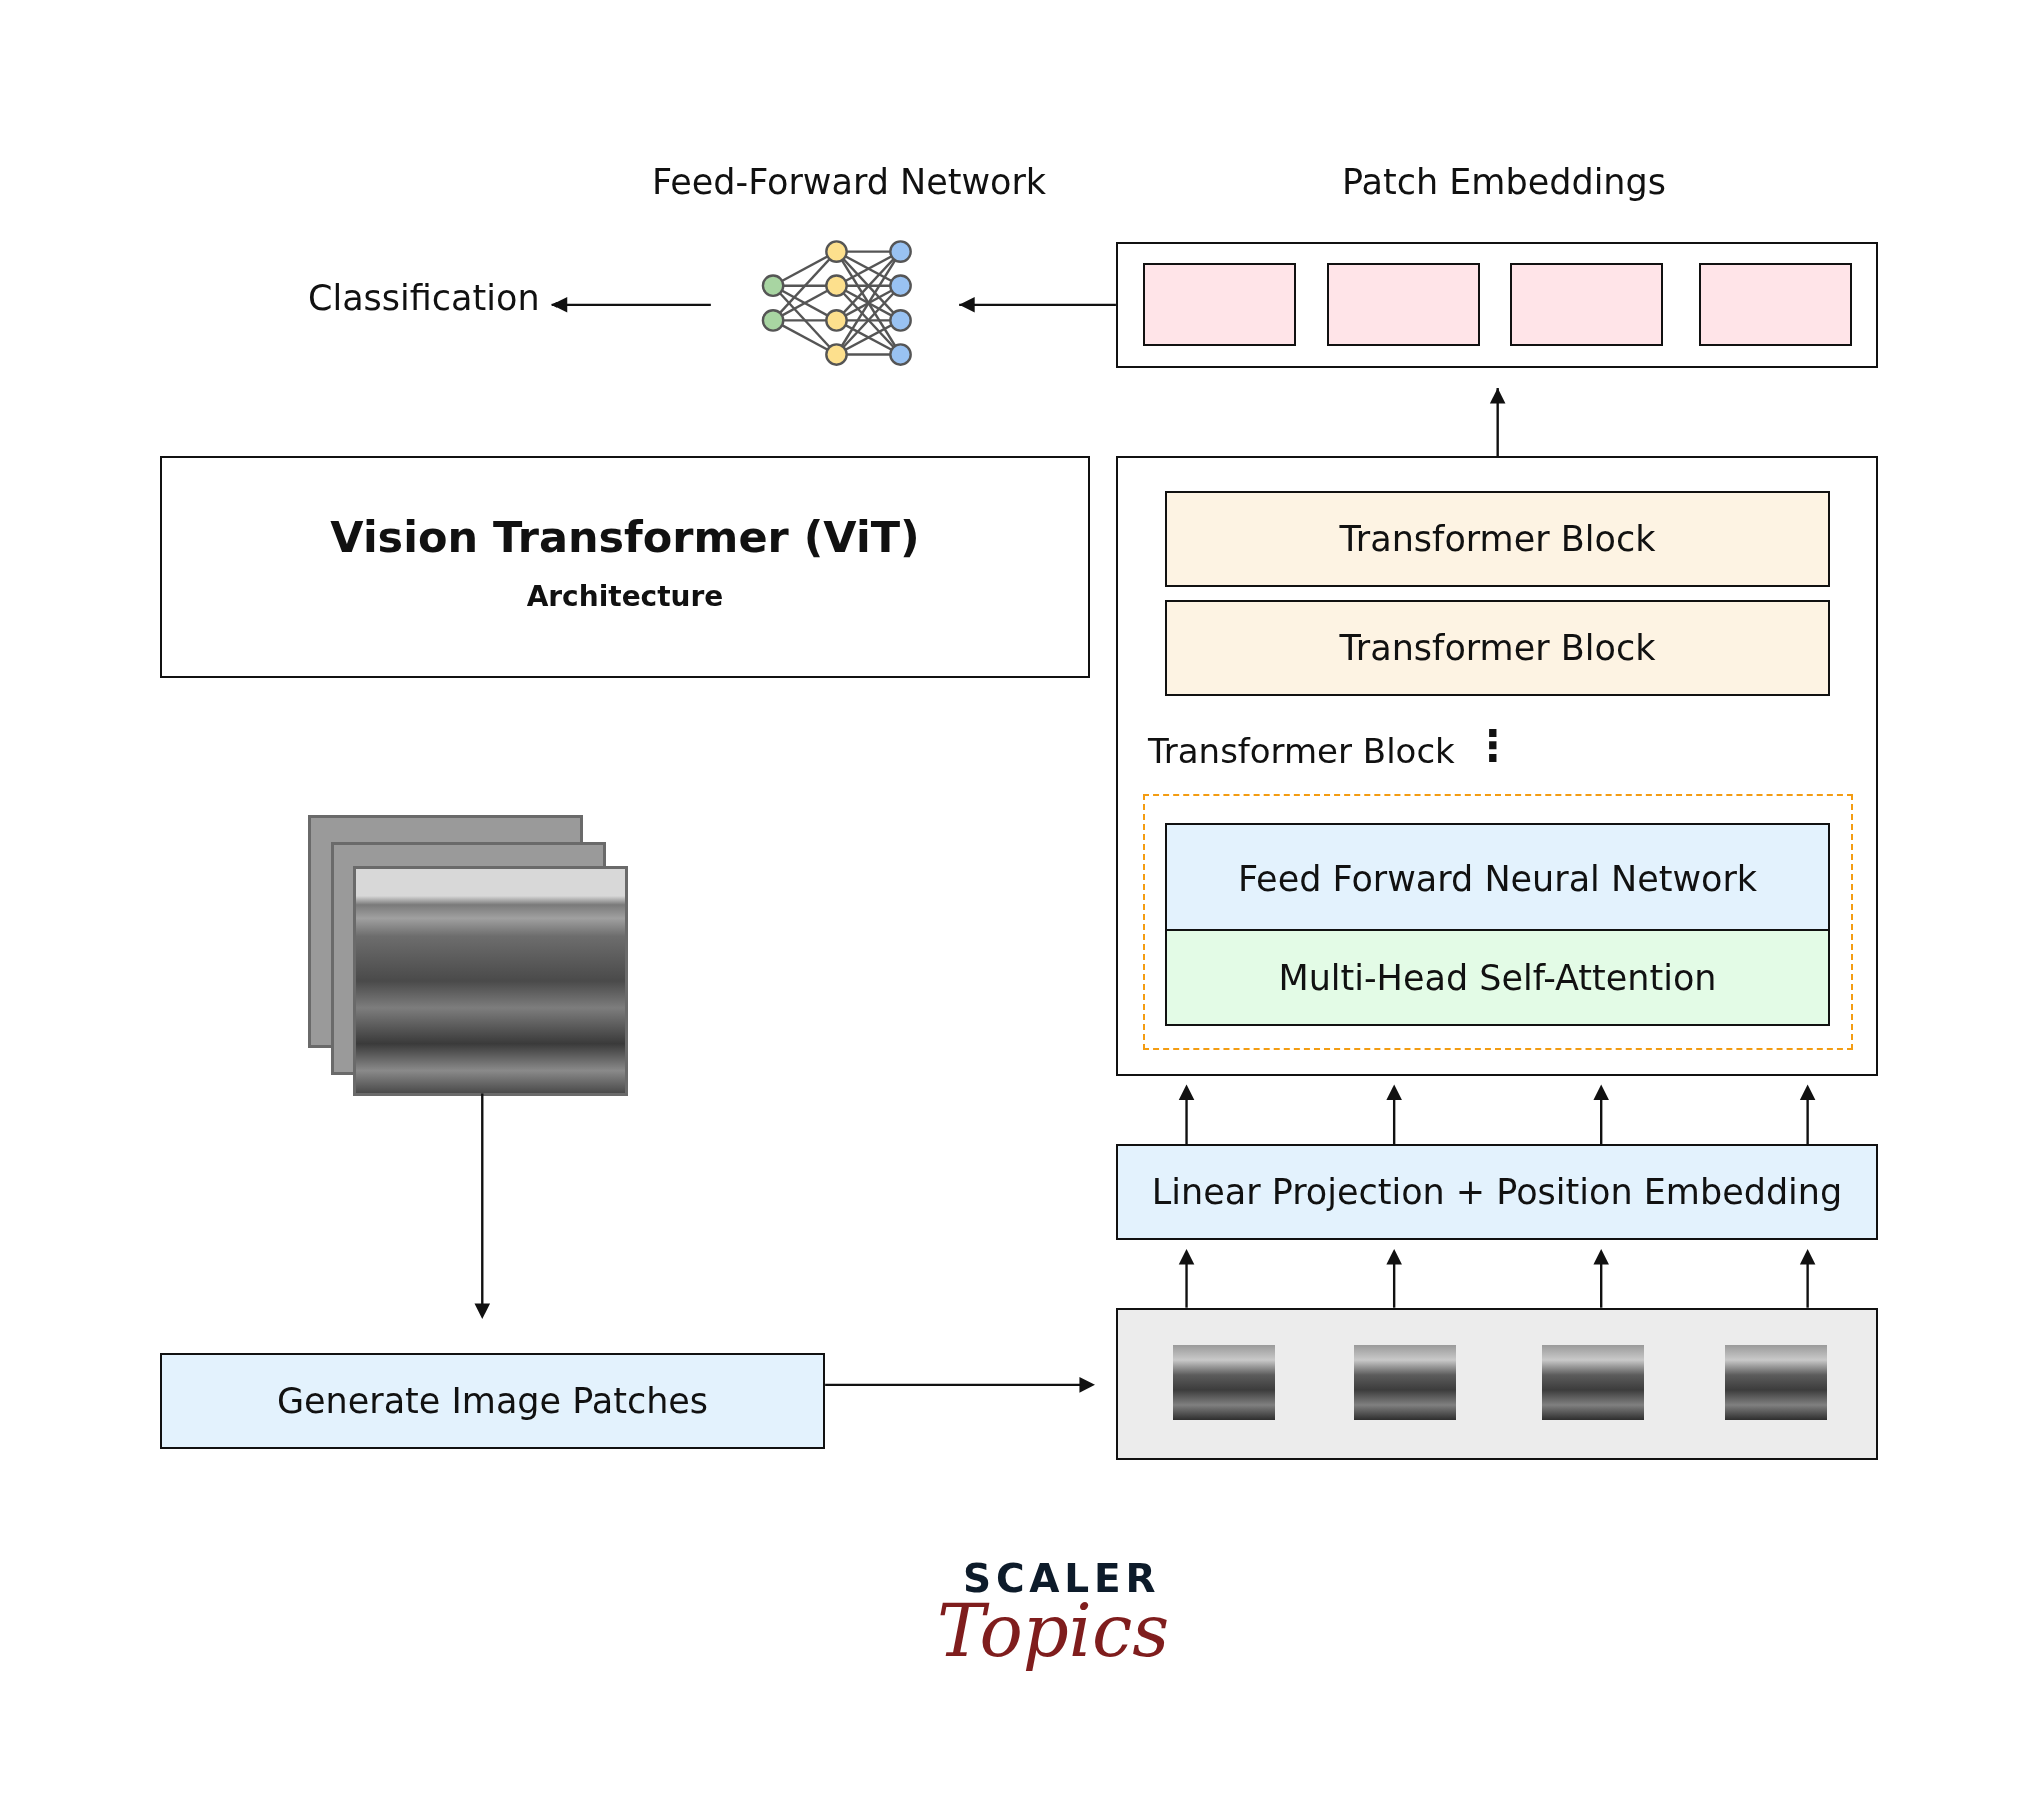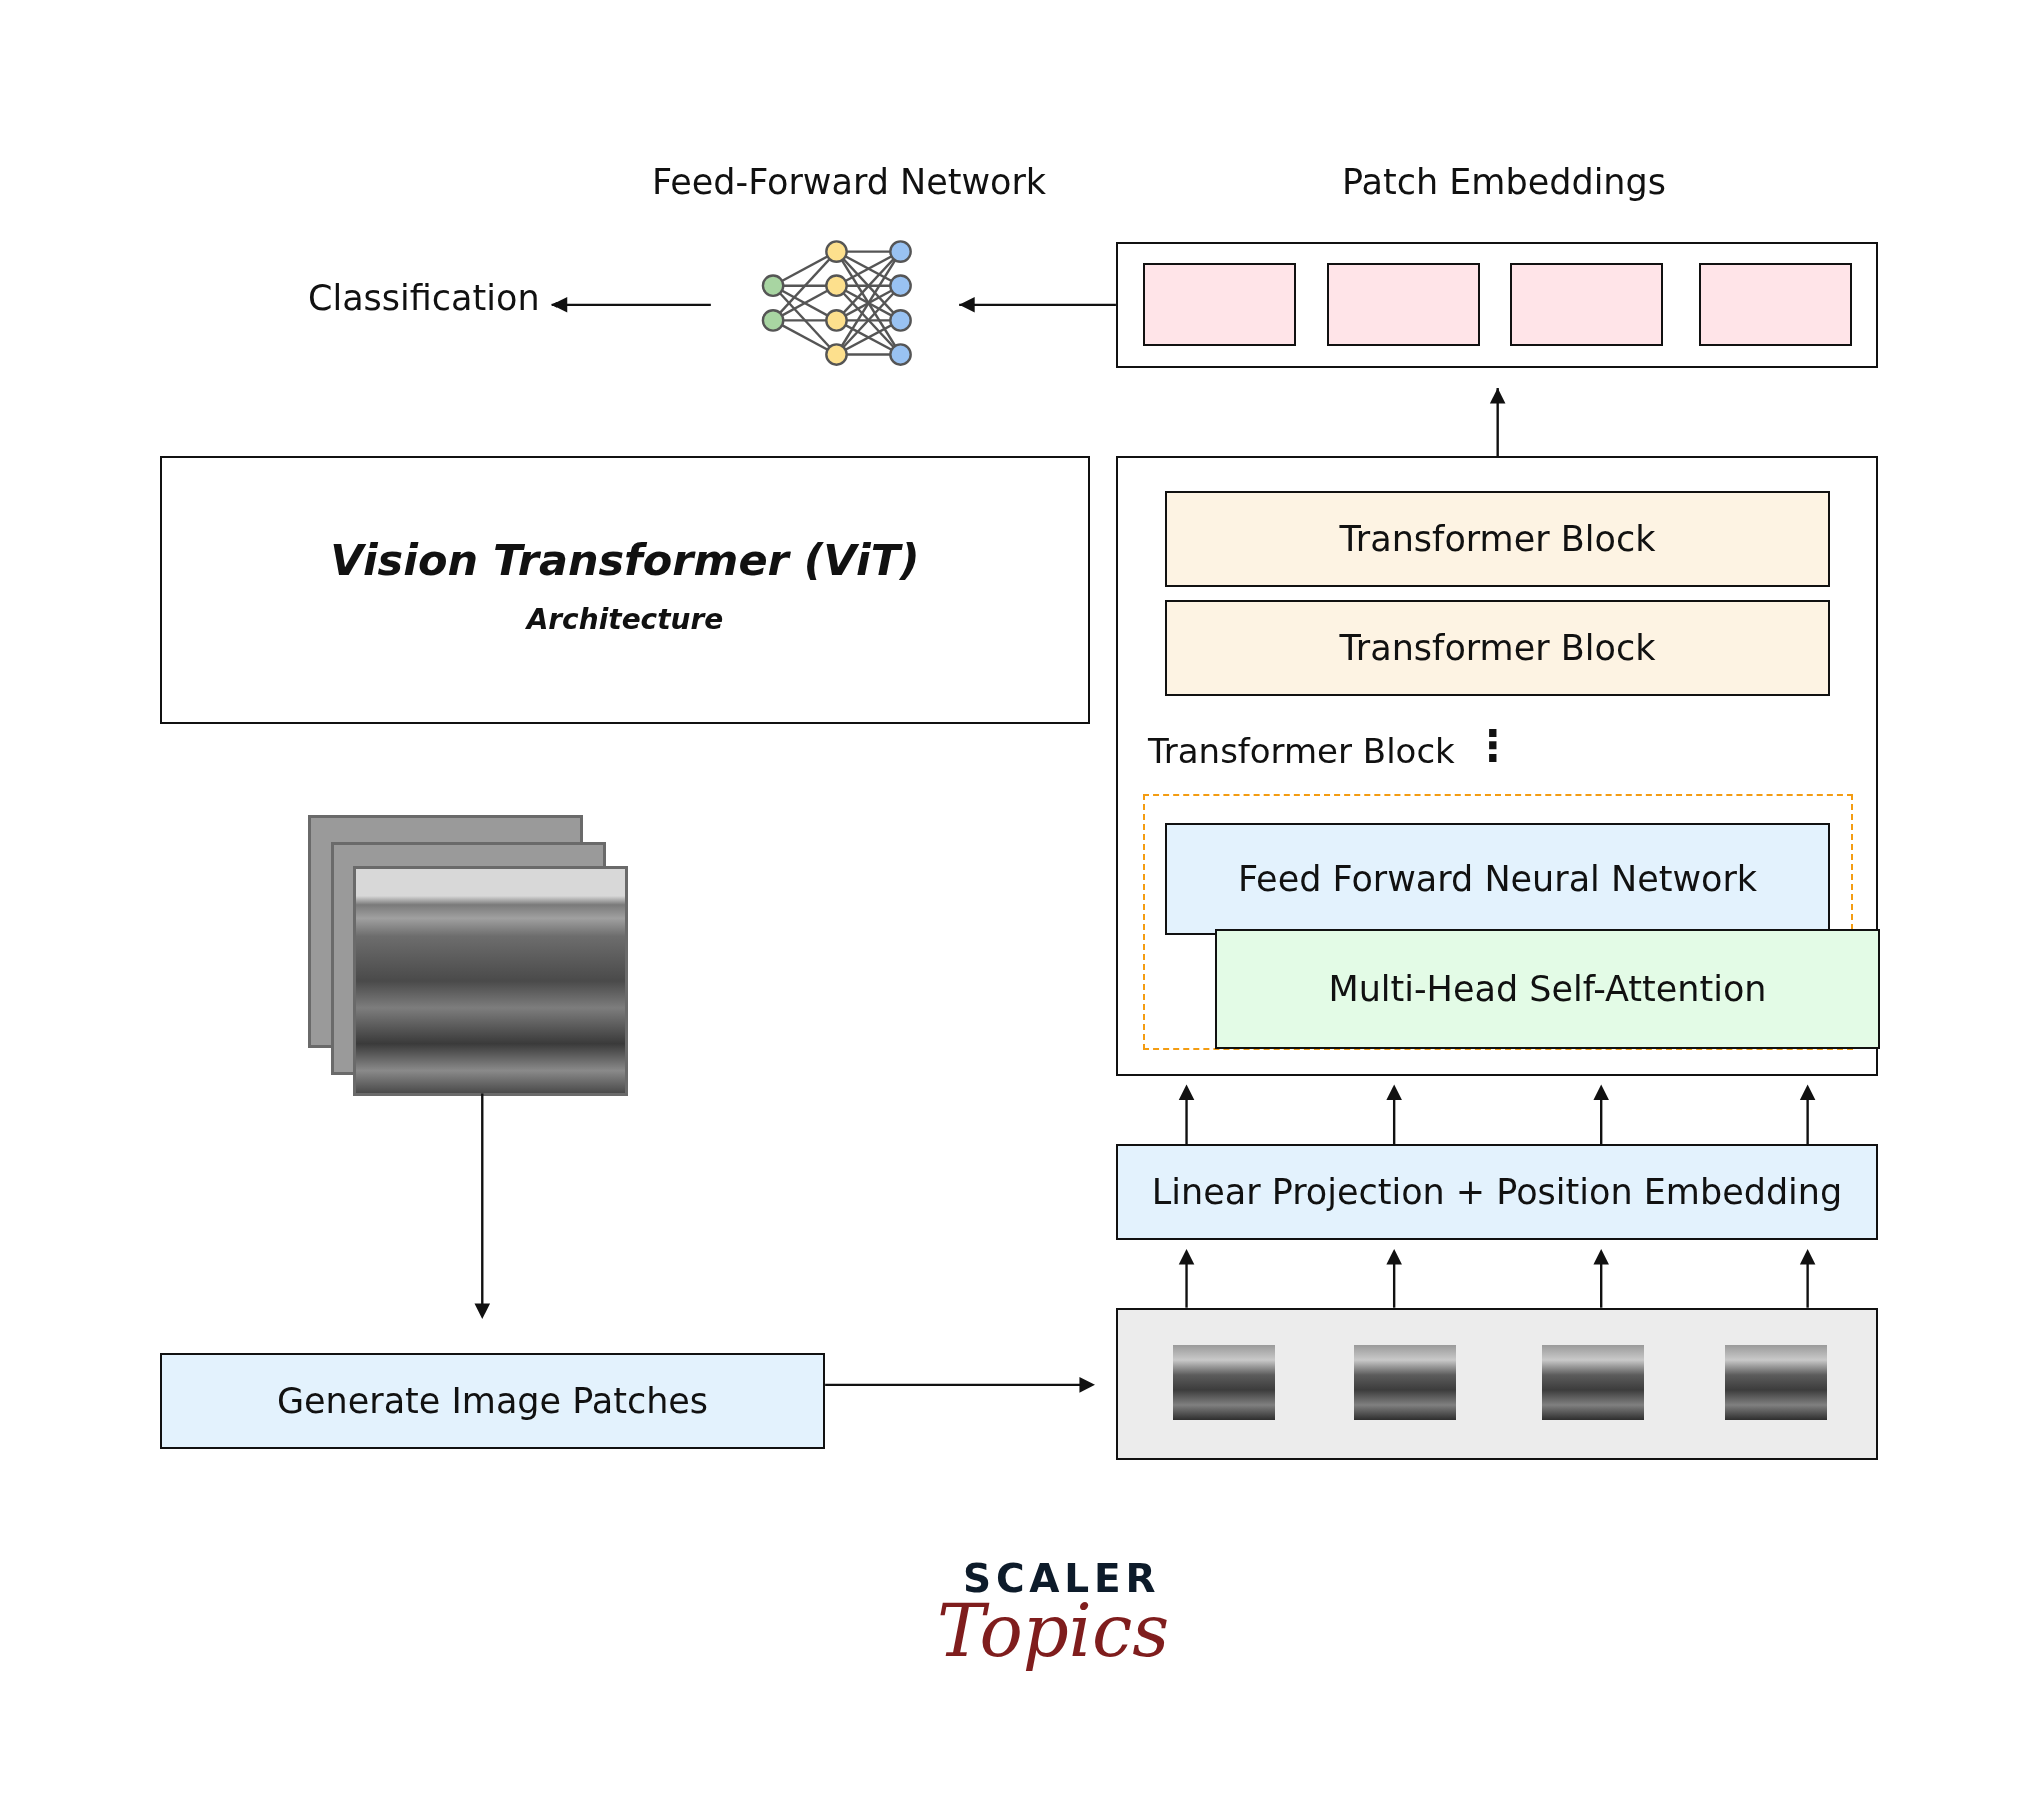--- a/index.html
+++ b/index.html
@@ -17,34 +17,34 @@
 <div class="lbl" style="left:652px;top:162px;">Feed-Forward Network</div>
 <div class="lbl" style="left:1342px;top:162px;">Patch Embeddings</div>
 <div class="lbl" style="left:308px;top:278px;">Classification</div>
 
 <div class="box" style="left:1116px;top:242px;width:762px;height:126px;"></div>
 <div class="box" style="left:1143px;top:263px;width:153px;height:83px;background:#ffe4e8;"></div>
 <div class="box" style="left:1327px;top:263px;width:153px;height:83px;background:#ffe4e8;"></div>
 <div class="box" style="left:1510px;top:263px;width:153px;height:83px;background:#ffe4e8;"></div>
 <div class="box" style="left:1699px;top:263px;width:153px;height:83px;background:#ffe4e8;"></div>
 
-<div class="box ctr" style="left:160px;top:456px;width:930px;height:268px;flex-direction:column;font-style:italic;">
+<div class="box ctr" style="left:160px;top:456px;width:930px;height:222px;flex-direction:column;">
   <div style="font-size:43px;font-weight:bold;line-height:60px;">Vision Transformer (ViT)</div>
   <div style="font-size:28px;font-weight:bold;line-height:60px;text-align:center;">Architecture</div>
 </div>
 
 <div class="box" style="left:1116px;top:456px;width:762px;height:620px;"></div>
 <div class="box ctr lbl" style="left:1165px;top:491px;width:665px;height:96px;background:#fdf3e3;">Transformer Block</div>
 <div class="box ctr lbl" style="left:1165px;top:600px;width:665px;height:96px;background:#fdf3e3;">Transformer Block</div>
 <div class="lbl" style="left:1148px;top:731px;font-size:34px;">Transformer Block</div>
 <div class="lbl" style="left:1472px;top:721px;font-size:42px;font-weight:bold;">⋮</div>
 
 <div class="abs" style="left:1143px;top:794px;width:710px;height:256px;box-sizing:border-box;border:2.4px dashed #f39c12;"></div>
 <div class="box ctr lbl" style="left:1165px;top:823px;width:665px;height:112px;background:#e3f2fd;text-align:right;">Feed Forward Neural Network</div>
-<div class="box ctr lbl" style="left:1215px;top:929px;width:665px;height:120px;background:#e3fbe6;">Multi-Head Self-Attention</div>
+<div class="box ctr lbl" style="left:1165px;top:929px;width:665px;height:97px;background:#e3fbe6;">Multi-Head Self-Attention</div>
 
 <div class="box ctr lbl" style="left:1116px;top:1144px;width:762px;height:96px;background:#e3f2fd;">Linear Projection + Position Embedding</div>
 
 <div class="box" style="left:1116px;top:1308px;width:762px;height:152px;background:#ececec;"></div>
 <div class="patch" style="left:1173px;top:1345px;"></div>
 <div class="patch" style="left:1354px;top:1345px;"></div>
 <div class="patch" style="left:1542px;top:1345px;"></div>
 <div class="patch" style="left:1725px;top:1345px;"></div>
 
 <div class="box ctr lbl" style="left:160px;top:1337px;width:665px;height:96px;background:#e3f2fd;margin-top:16px;">Generate Image Patches</div>

